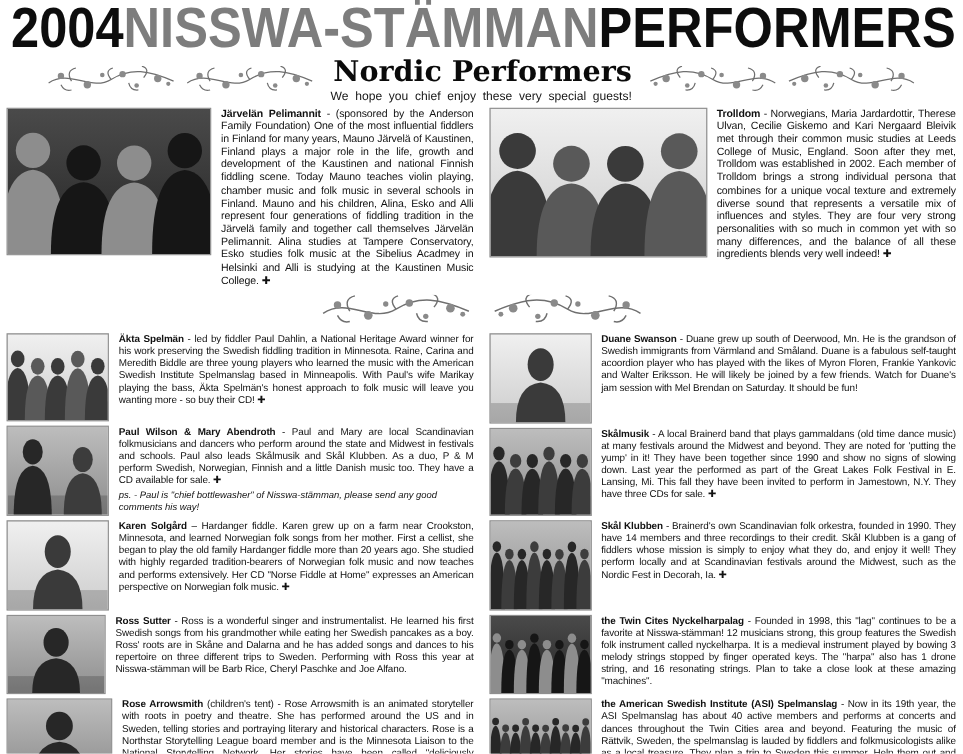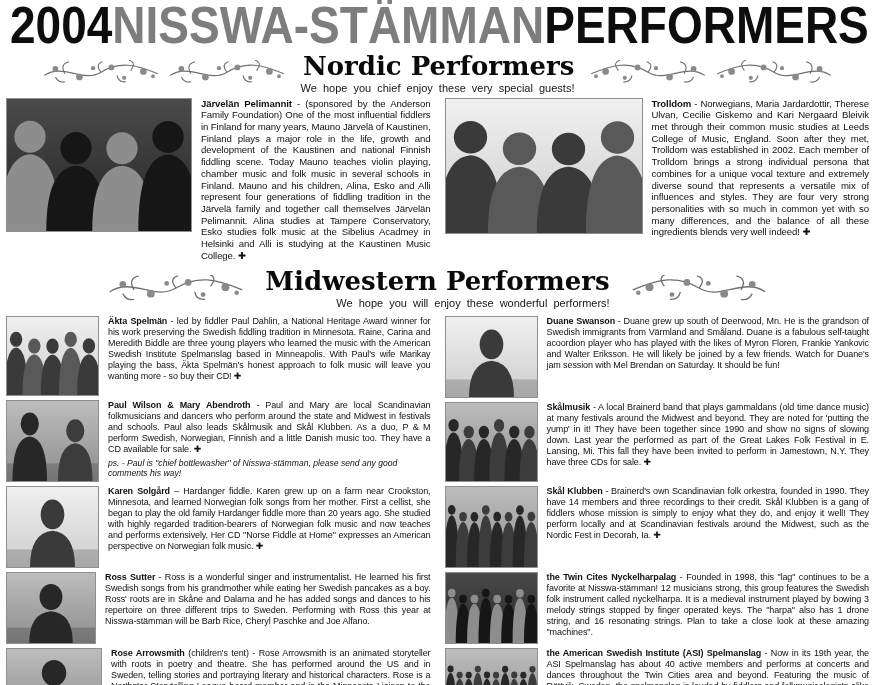--- a/index.html
+++ b/index.html
@@ -126,24 +126,20 @@
     <div class="bio-body">
       <p class="bio-text"><span class="pname">Trolldom</span><span> - Norwegians, Maria Jardardottir, Therese Ulvan, Cecilie Giskemo and Kari Nergaard Bleivik met through their common music studies at Leeds College of Music, England. Soon after they met, Trolldom was established in 2002. Each member of Trolldom brings a strong individual persona that combines for a unique vocal texture and extremely diverse sound that represents a versatile mix of influences and styles. They are four very strong personalities with so much in common yet with so many differences, and the balance of all these ingredients blends very well indeed!  ✚</span></p>
     </div>
   </div>
 </div>
 
 <div class="heading-row" style="margin-top:3px;">
   <svg class="flourish" width="150" height="28">
       <use href="#flourish"></use>
     </svg>
-  <div class="h-center">
-    <div class="script-heading">Midwestern Performers</div>
-    <div class="sub">We hope you will enjoy these wonderful performers!</div>
-  </div>
   <svg class="flourish flip" width="150" height="28">
       <use href="#flourish"></use>
     </svg>
 </div>
 
 <div class="two-col mid" style="margin-top:3px;">
 
   <div>
     <div class="bio-row">
       <div class="photo" style="width:93px;height:80px">

